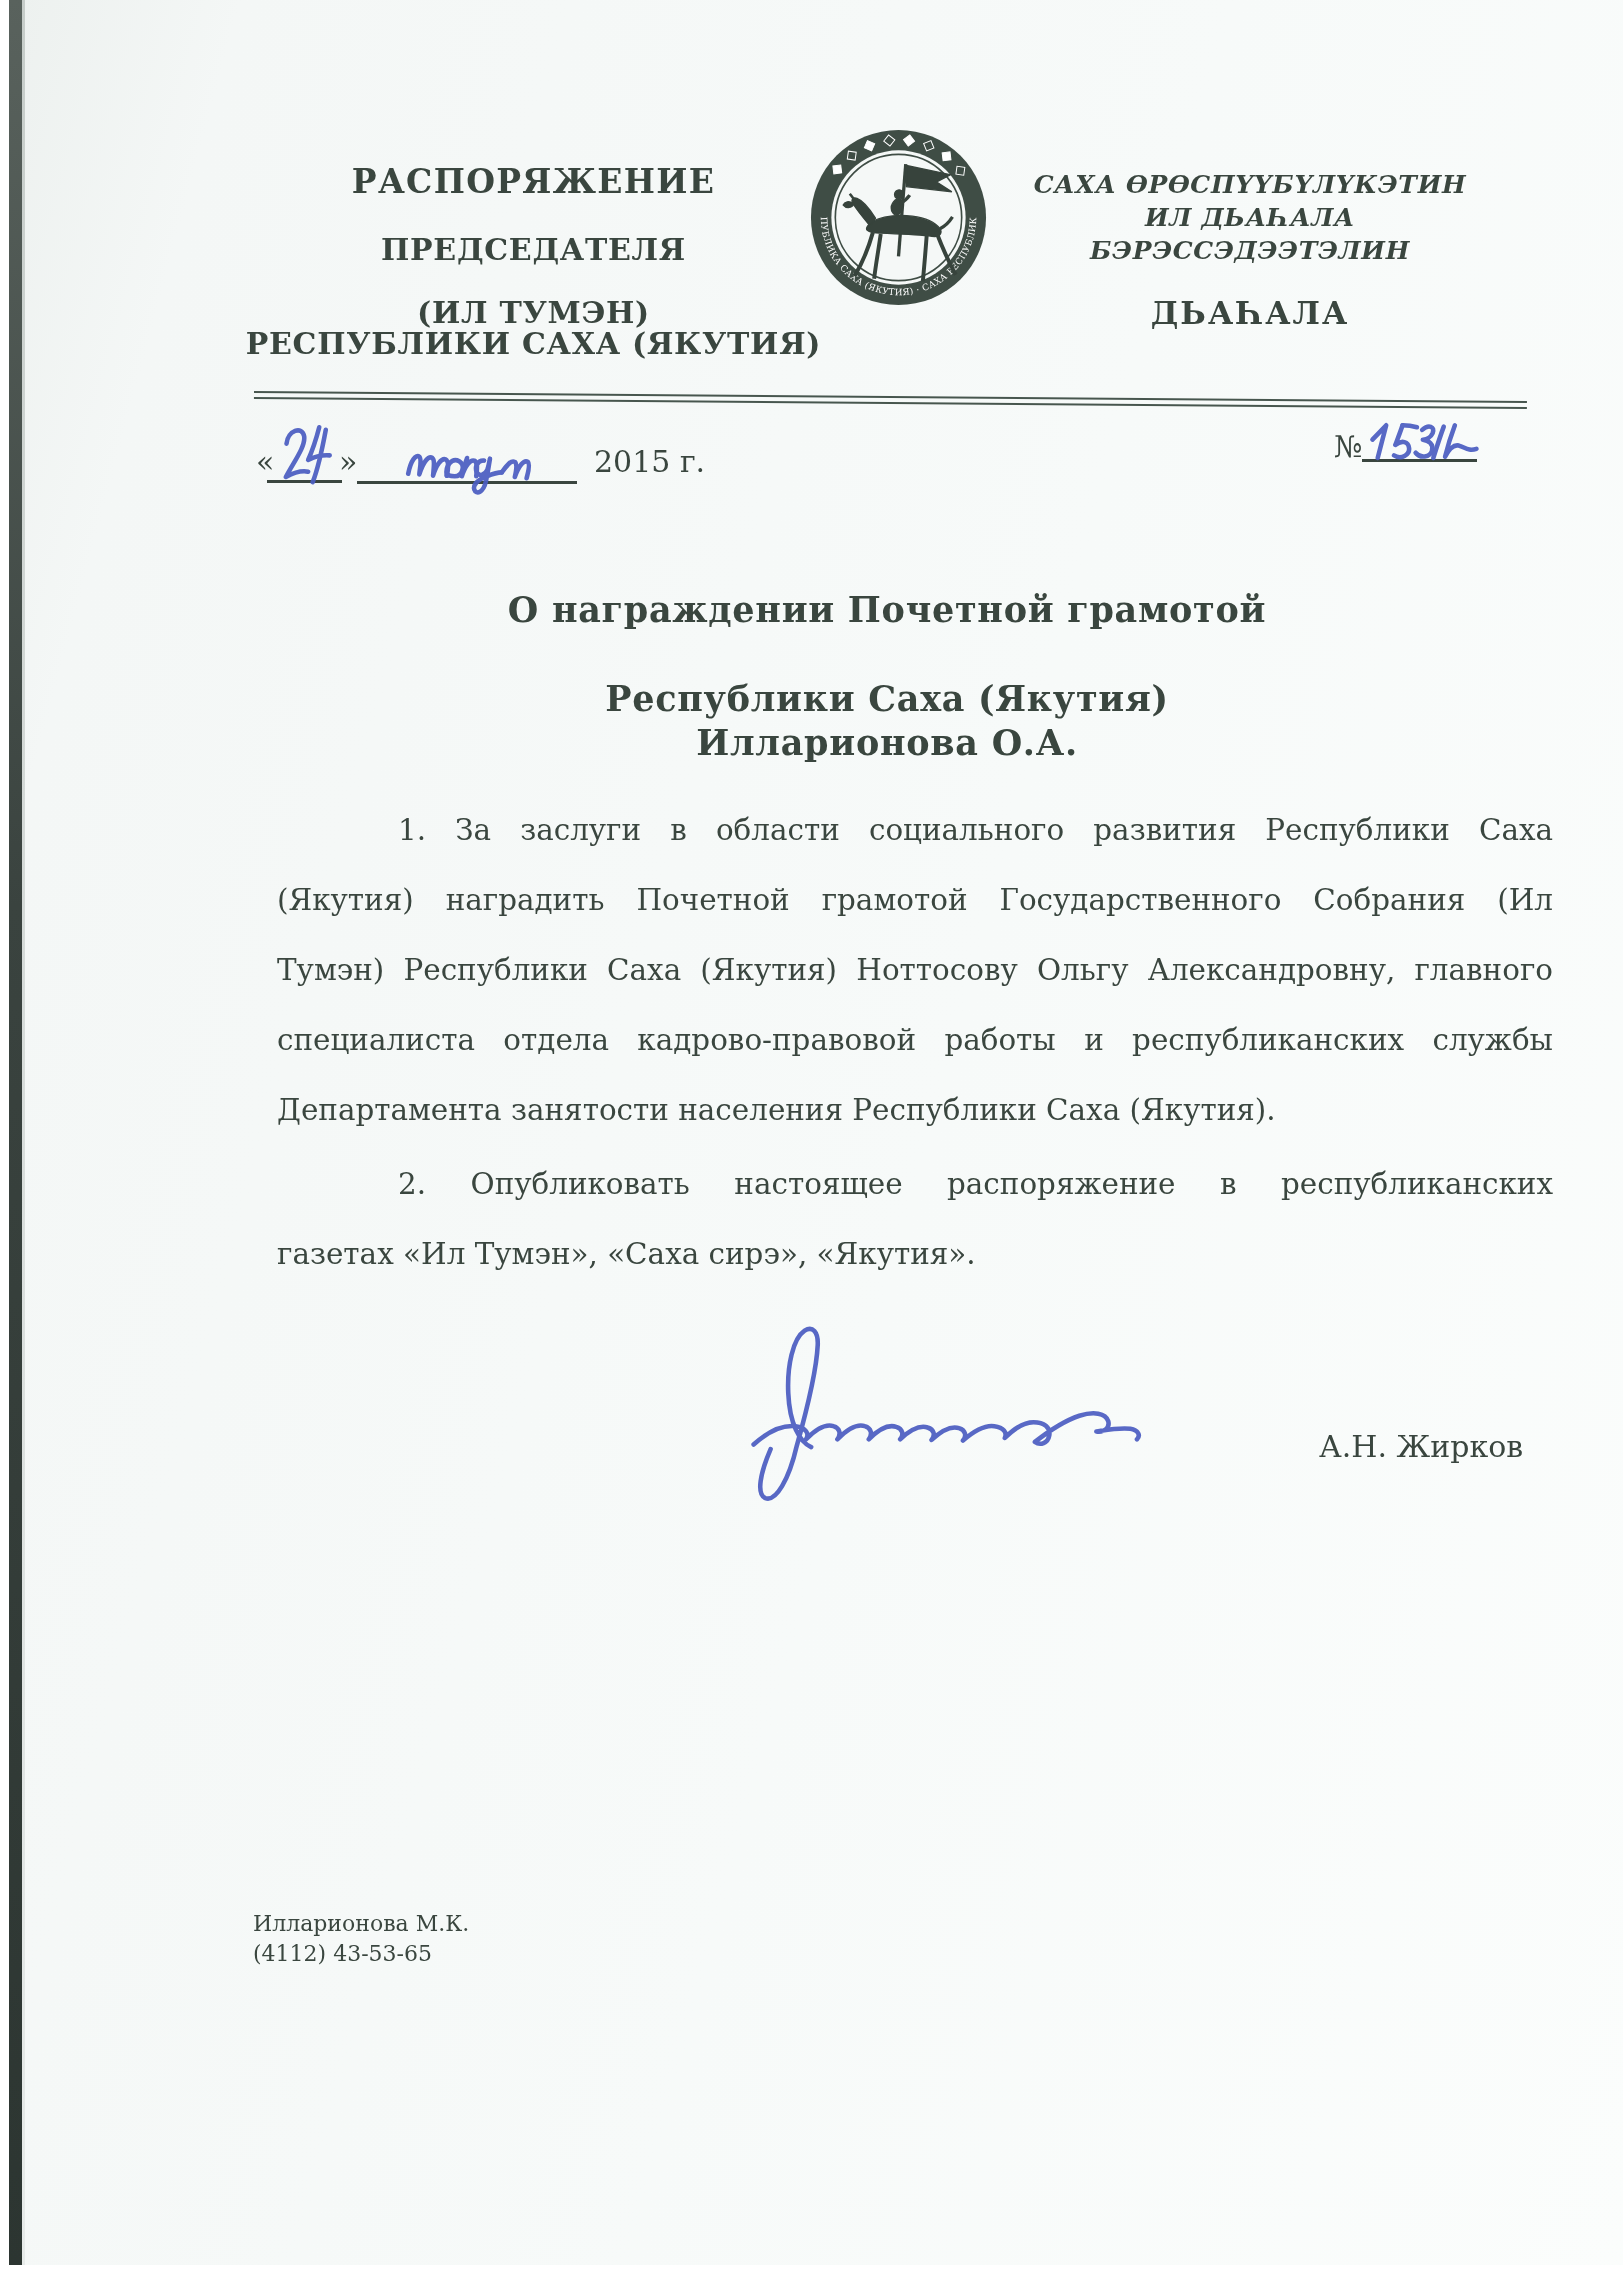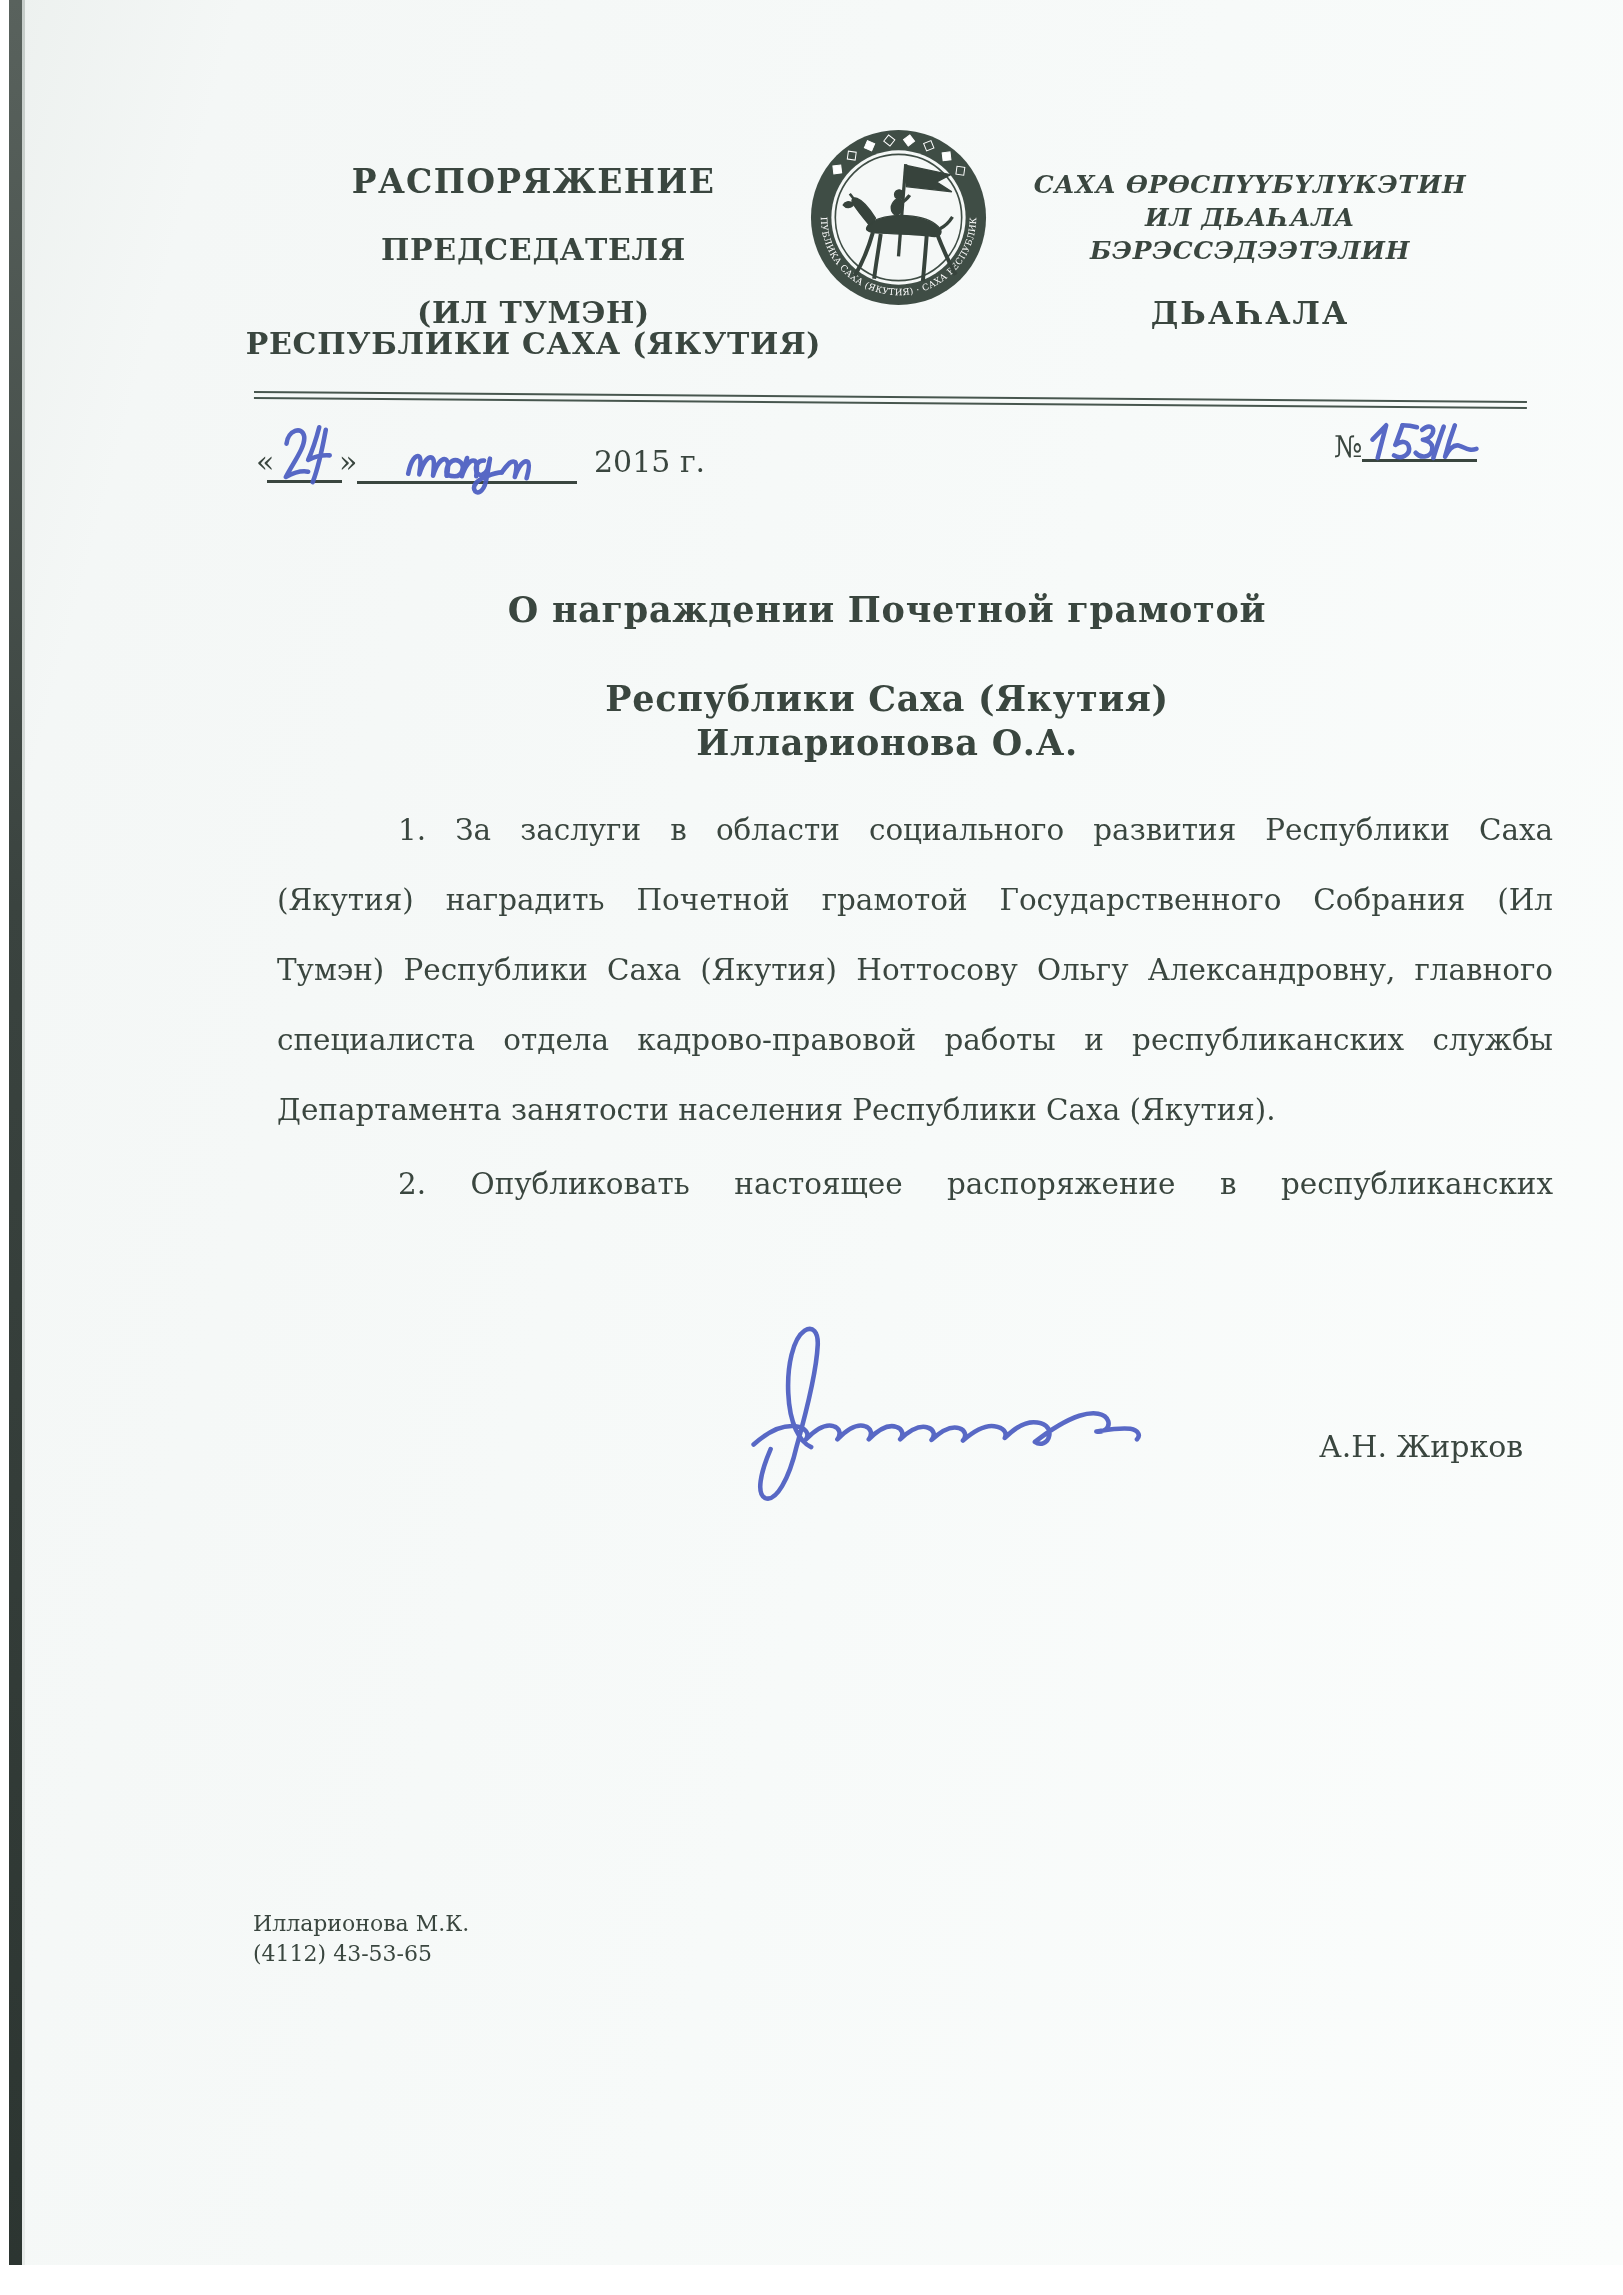--- a/index.html
+++ b/index.html
@@ -169,20 +169,21 @@
   <div class="abs title-line" style="top:680px;">Республики Саха (Якутия)</div>
   <div class="abs title-line" style="top:724px;">Илларионова О.А.</div>
 
   <div class="abs body-line just indent" style="top:813px;">1. За заслуги в области социального развития Республики Саха</div>
   <div class="abs body-line just" style="top:883px;">(Якутия) наградить Почетной грамотой Государственного Собрания (Ил</div>
   <div class="abs body-line just" style="top:953px;">Тумэн) Республики Саха (Якутия) Ноттосову Ольгу Александровну, главного</div>
   <div class="abs body-line just" style="top:1023px;">специалиста отдела кадрово-правовой работы и республиканских службы</div>
   <div class="abs body-line" style="top:1093px;">Департамента занятости населения Республики Саха (Якутия).</div>
 
   <div class="abs body-line just indent" style="top:1167px;">2. Опубликовать настоящее распоряжение в республиканских</div>
+  <div class="abs body-line" style="top:1237px;">газетах «Ил Тумэн», «Саха сирэ», «Якутия».</div>
 
   <div class="abs" style="left:0;top:0;">
     <svg class="abs" style="left:0;top:0;" width="1623" height="2295" viewBox="0 0 2481 3508">
       <g class="pen" stroke-width="7">
         <path d="M1178 2215 C1162 2252 1156 2284 1170 2290 C1186 2296 1206 2262 1218 2210 C1232 2160 1248 2098 1250 2056 C1251 2036 1242 2026 1230 2034 C1212 2046 1203 2088 1205 2130 C1207 2176 1222 2204 1240 2212"></path>
         <path d="M1152 2208 C1174 2188 1196 2178 1216 2180 C1232 2182 1238 2192 1232 2200 C1246 2186 1262 2176 1274 2180 C1284 2183 1286 2192 1280 2200 C1294 2186 1310 2176 1322 2180 C1332 2183 1334 2192 1328 2200 C1342 2186 1358 2177 1370 2181 C1380 2184 1382 2193 1376 2200 C1390 2187 1406 2178 1418 2182 C1428 2185 1430 2194 1424 2201 C1438 2188 1454 2179 1466 2183 C1476 2186 1478 2195 1472 2202 C1488 2188 1506 2178 1520 2180 C1534 2182 1540 2190 1536 2198 C1550 2184 1566 2174 1580 2174 C1596 2174 1606 2182 1604 2194 C1602 2206 1590 2210 1582 2204 C1600 2190 1626 2172 1650 2164 C1672 2157 1690 2160 1694 2172 C1697 2182 1688 2190 1676 2188 C1690 2186 1710 2182 1728 2184 C1740 2186 1744 2194 1738 2200"></path>
       </g>
     </svg>
   </div>
 

